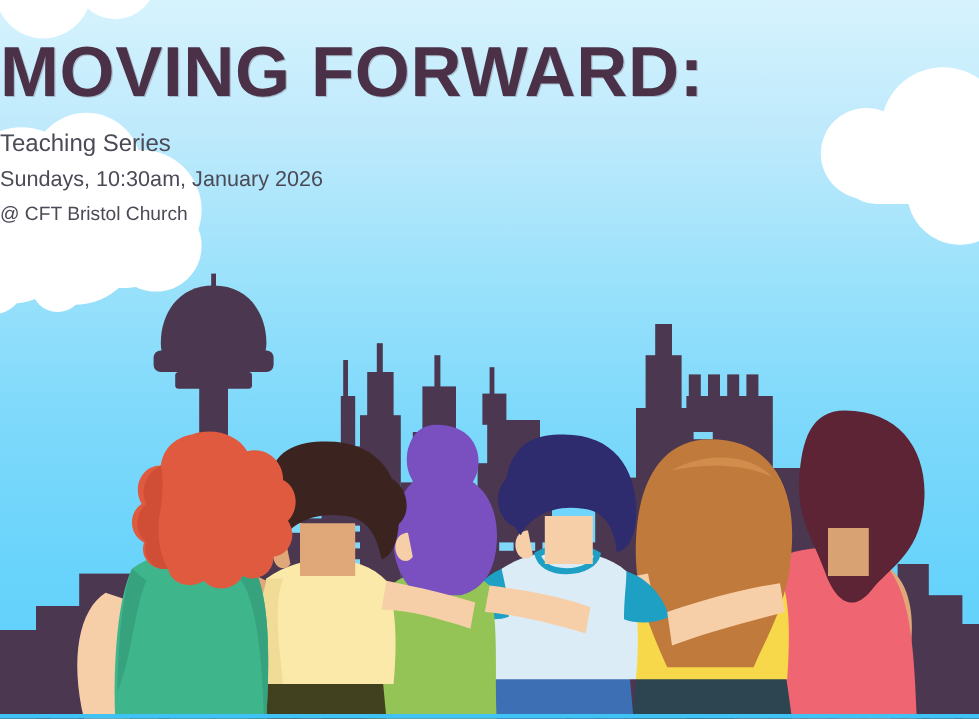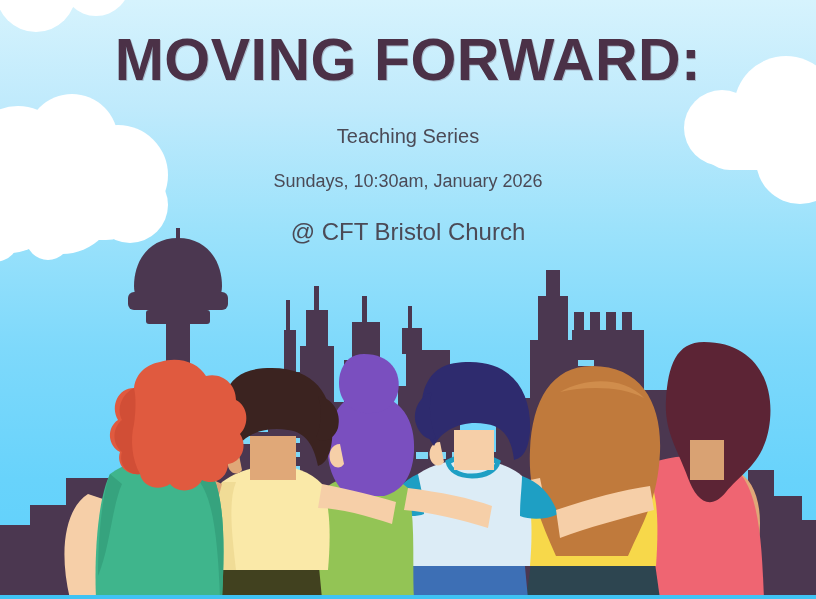--- a/index.html
+++ b/index.html
@@ -9,36 +9,36 @@
     position:relative;
     width:816px;height:599px;
     overflow:hidden;
     font-family:"Liberation Sans","DejaVu Sans",sans-serif;
     background:linear-gradient(180deg,#d3f2fd 0%,#c3edfc 12%,#a8e5fb 28%,#8bdcfb 44%,#74d6fb 60%,#64d2fb 78%,#5dd0fb 100%);
   }
   #artboard{position:absolute;inset:0;}
   .layer{position:absolute;left:0;top:0;width:816px;height:599px;}
   #textblock{
     position:absolute;left:0;top:0;width:816px;
-    text-align:center;z-index:40;pointer-events:none;
+    text-align:left;z-index:40;pointer-events:none;
   }
   #title{
     margin:0;padding-top:32px;
     font-size:59px;line-height:0.98;
     font-weight:800;letter-spacing:0.5px;
     color:#4b3147;
     text-shadow:1px 1px 0 rgba(75,49,71,0.25);
   }
   #title .ln{display:block;}
   .sub{
-    margin:16px;color:#4b4a56;font-weight:400;
+    margin:0;color:#4b4a56;font-weight:400;
   }
   #sub1{font-size:20px;padding-top:17px;line-height:1.35;}
   #sub2{font-size:18px;padding-top:3px;line-height:1.35;}
-  #sub3{font-size:24px;padding-top:7px;line-height:1.35;}
+  #sub3{font-size:16px;padding-top:7px;line-height:1.35;}
   #bottomrule{
     position:absolute;left:0;bottom:0;width:816px;height:4px;
     background:#3fc3f4;z-index:60;
   }
 </style>
 </head>
 <body>
 
 <div id="poster">
 

